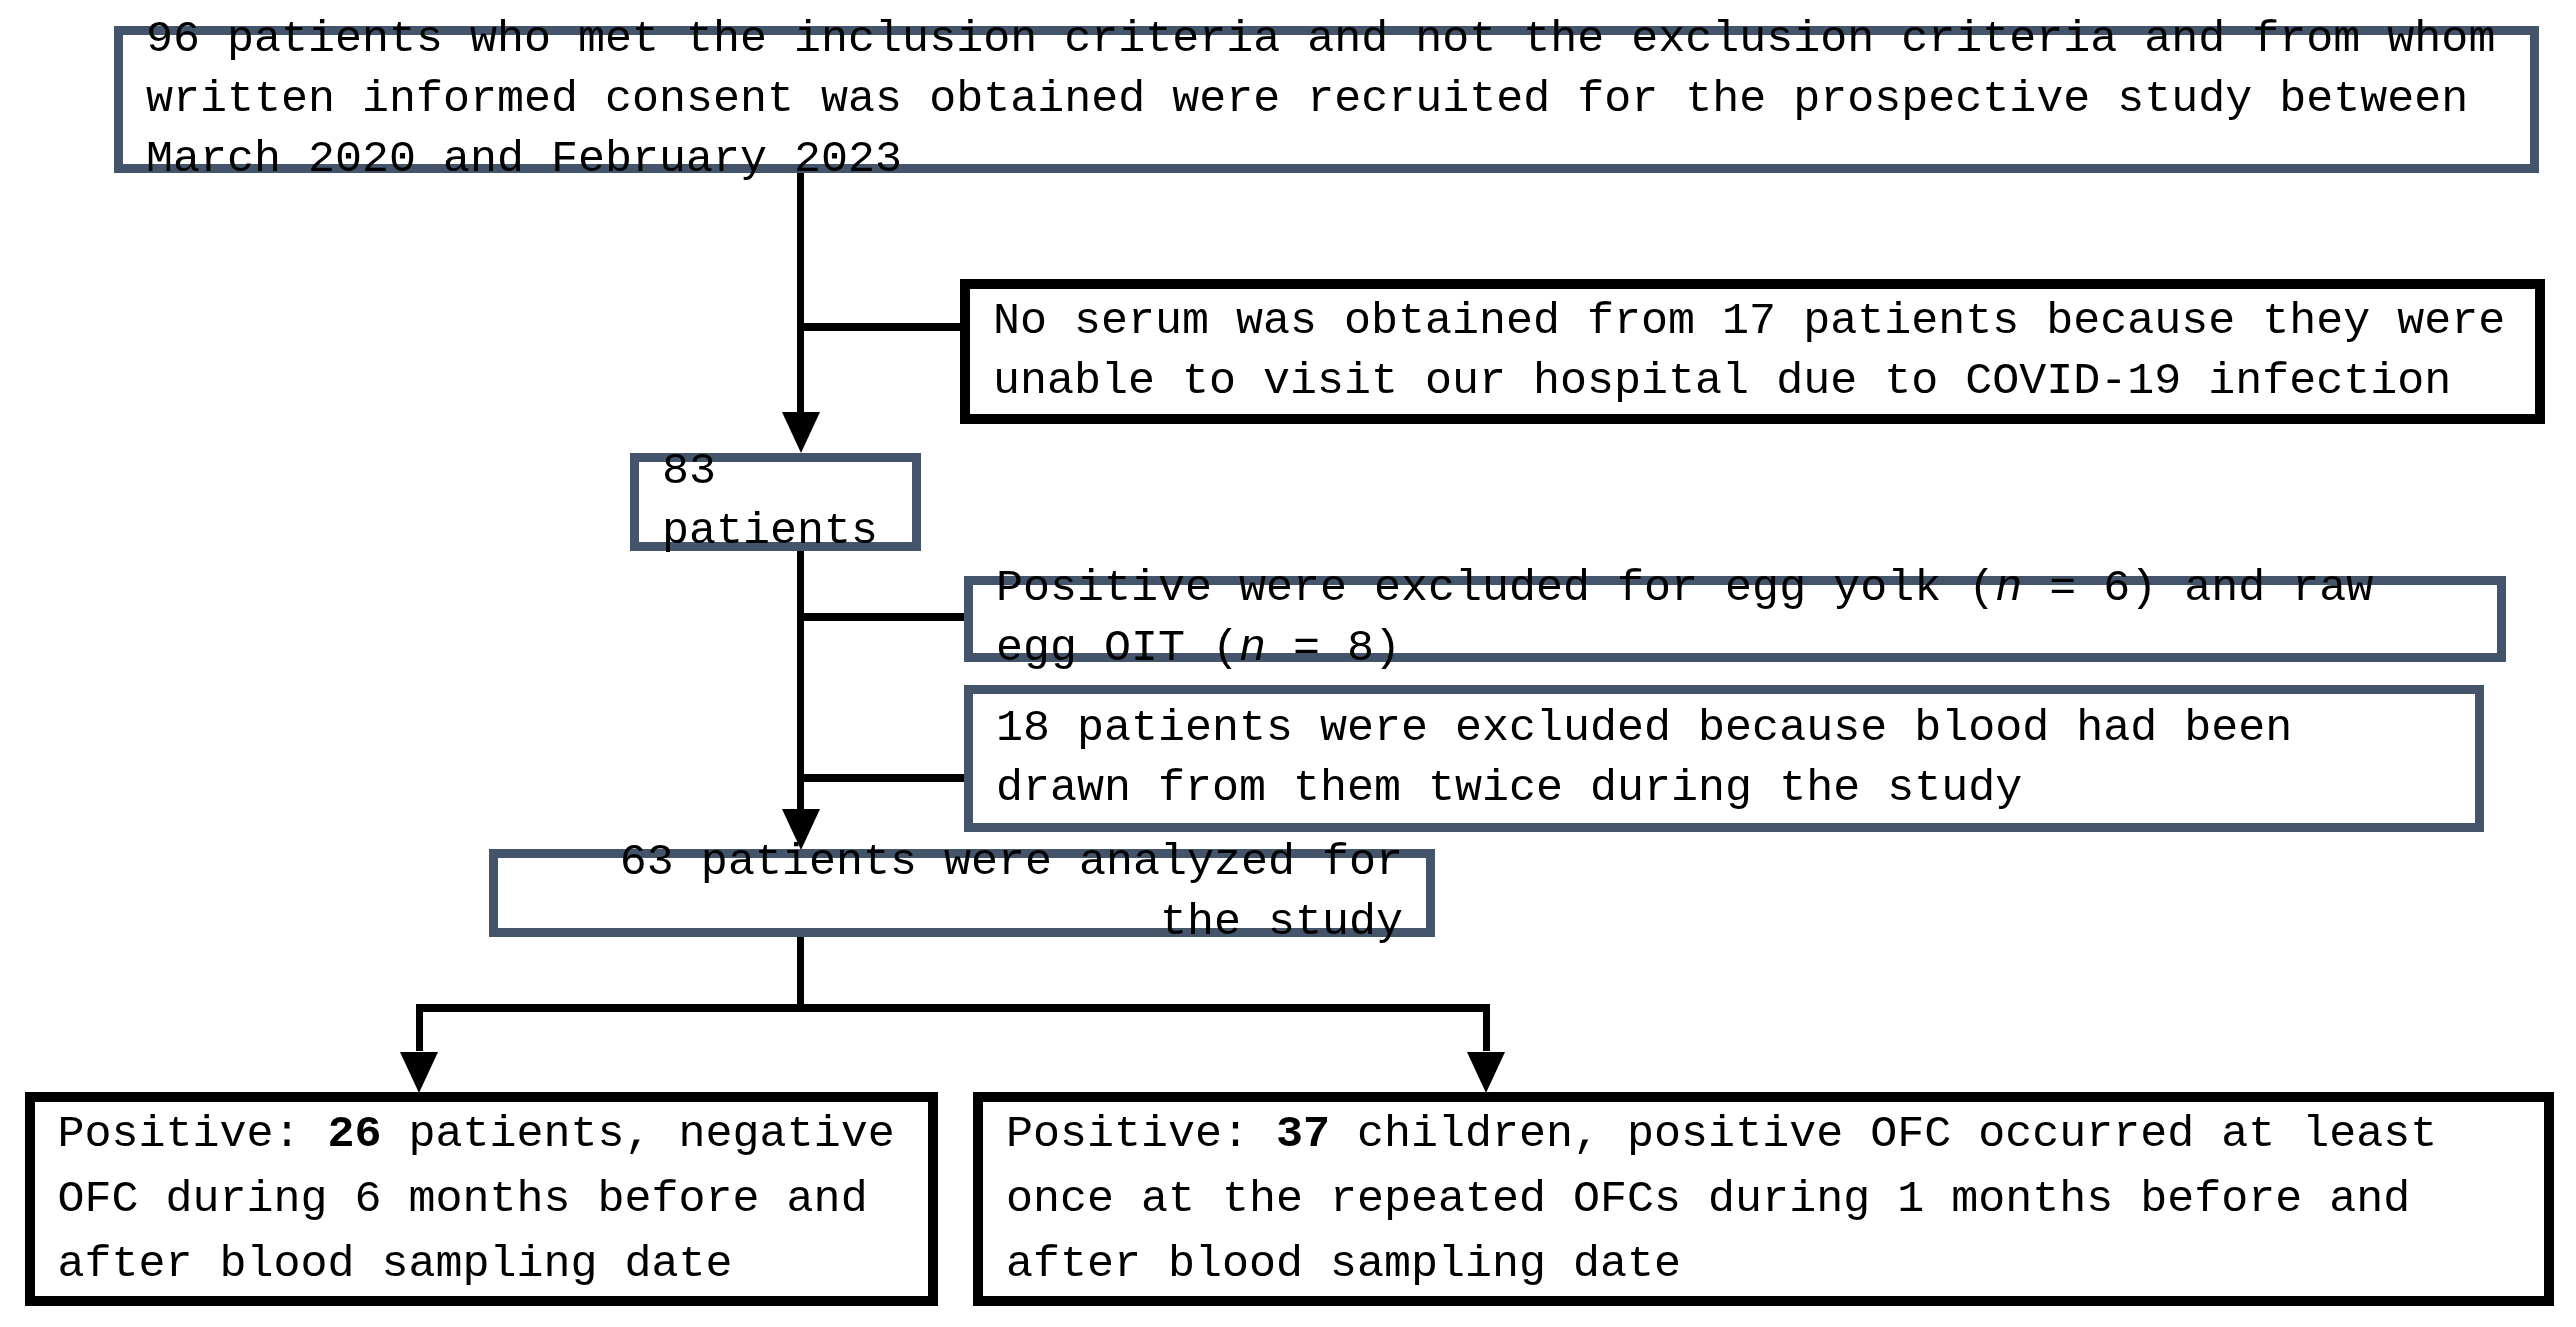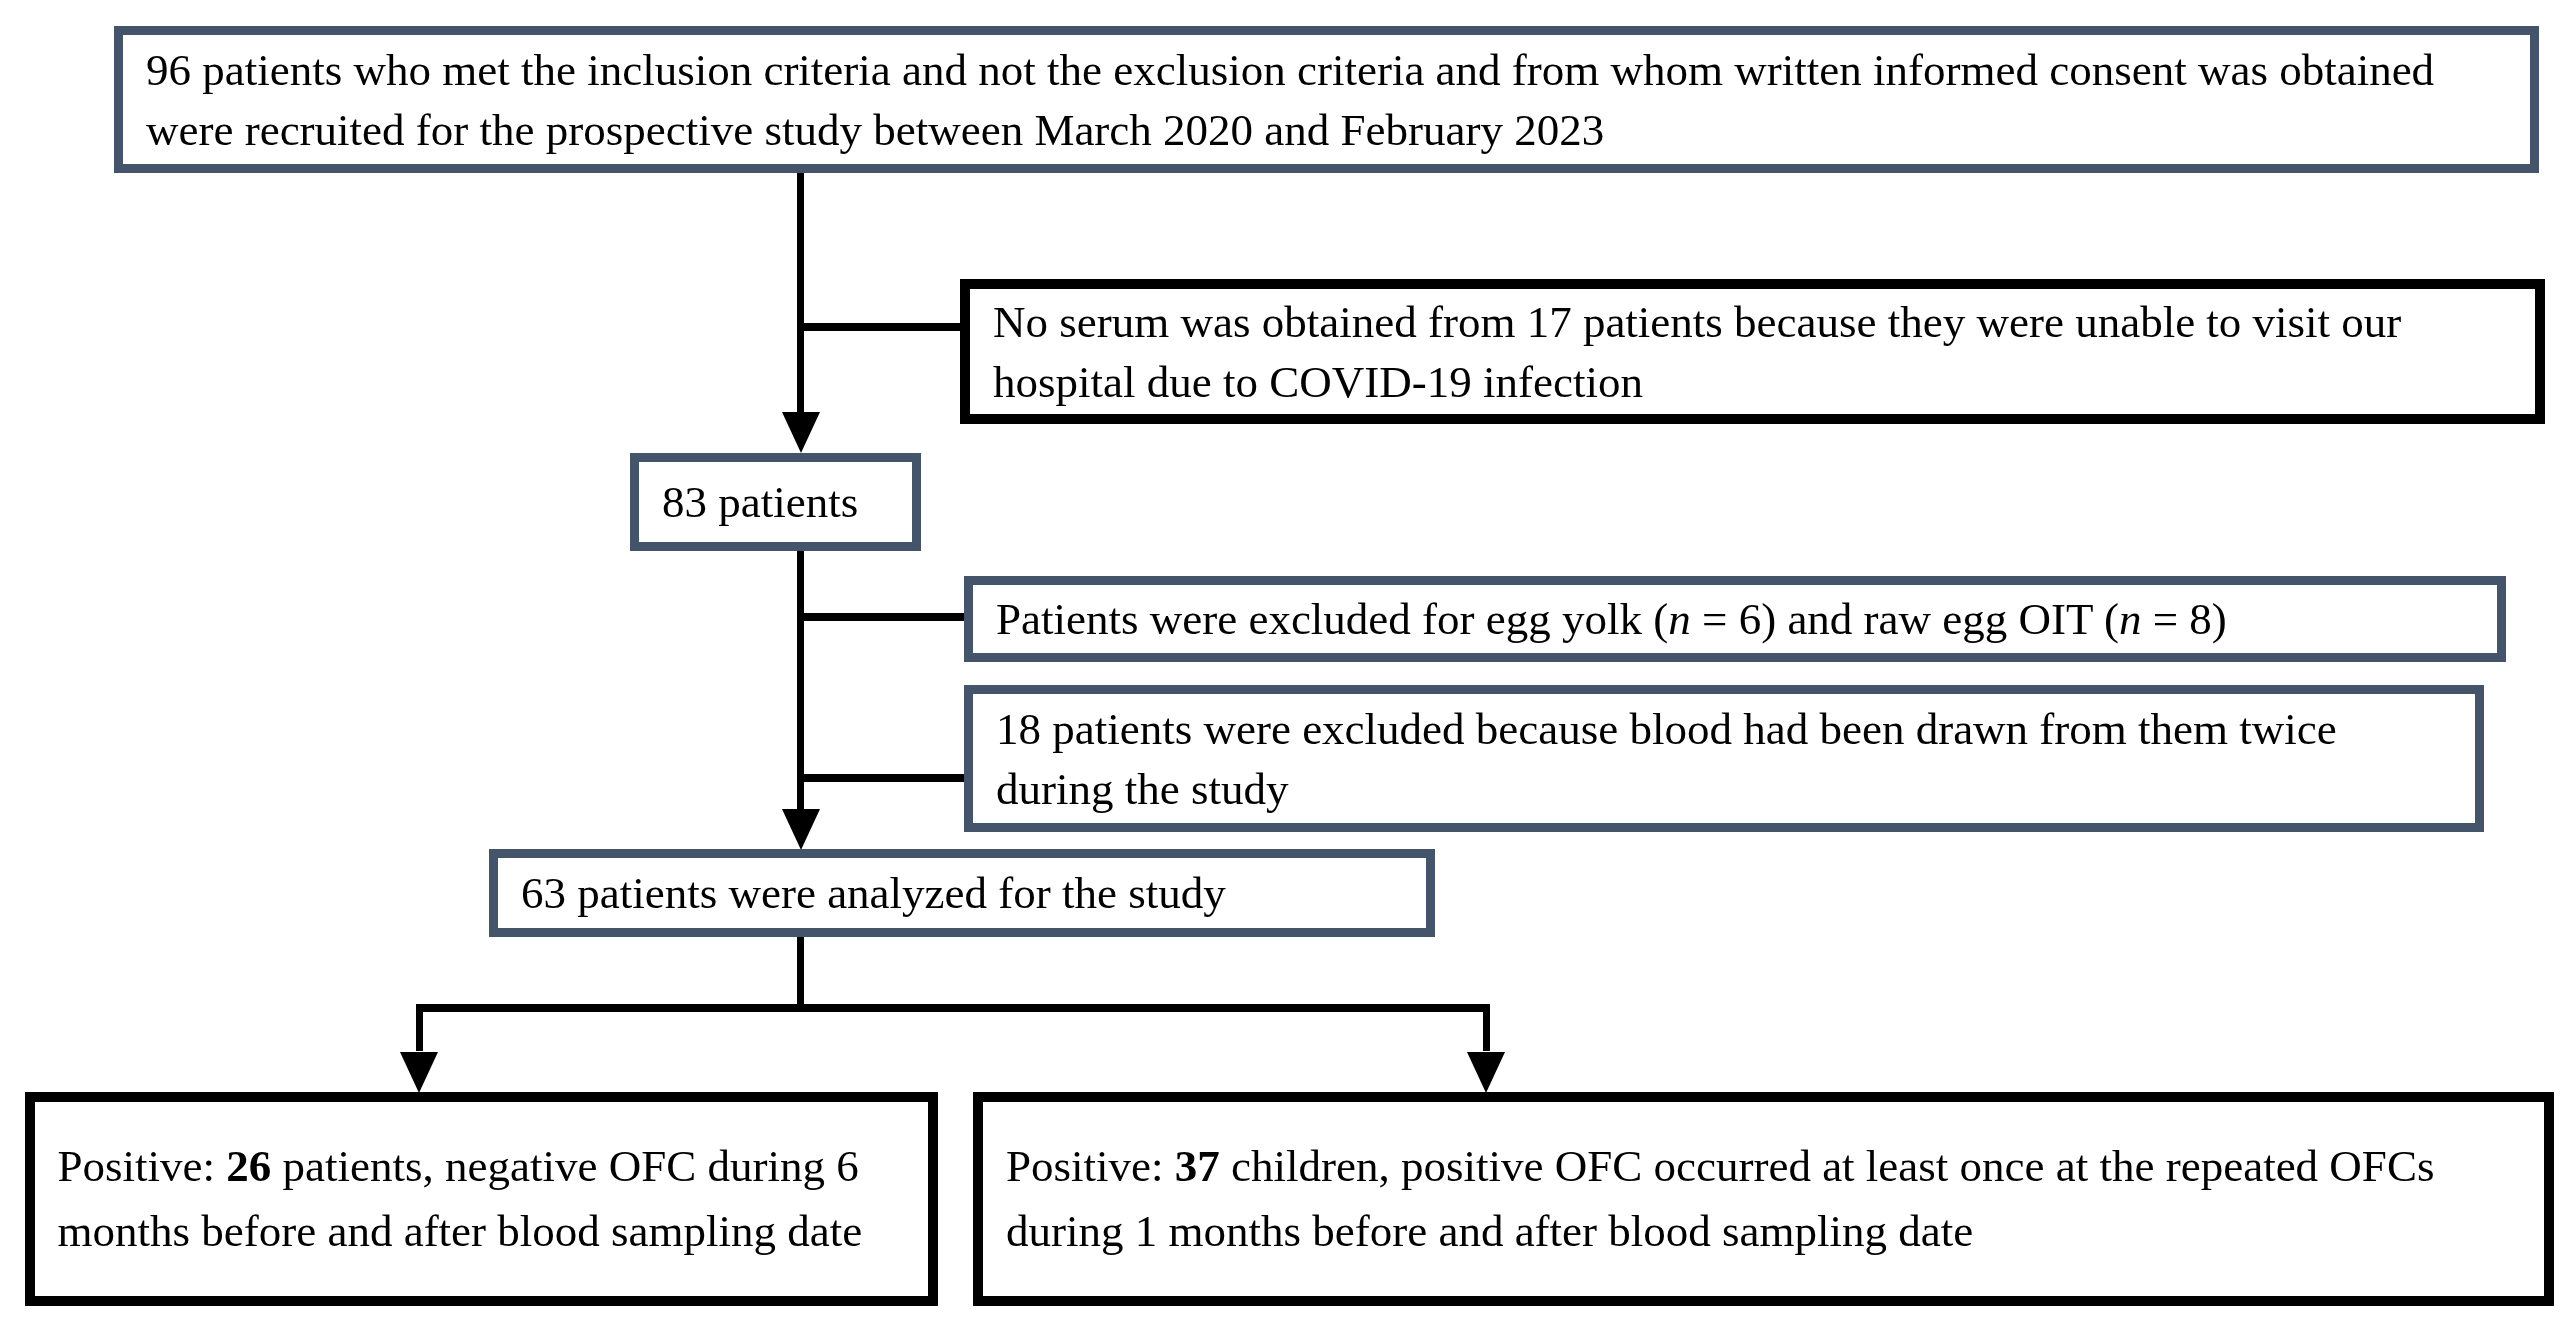--- a/index.html
+++ b/index.html
@@ -14,20 +14,21 @@
   }
   .box {
     position: absolute;
     box-sizing: border-box;
     background: #ffffff;
     display: flex;
     align-items: center;
     font-size: 45px;
     line-height: 60px;
     padding: 8.2px 23px;
+    font-family: Liberation Mono, monospace;
   }
   .accent { border: 9px solid #44546a; }
   .dark   { border: 10.6px solid #000000; }
   .vline, .hline { position: absolute; background: #000000; }
   .arrow-down {
     position: absolute;
     width: 0; height: 0;
     border-left: 19.6px solid transparent;
     border-right: 19.6px solid transparent;
     border-top: 41px solid #000000;
@@ -78,21 +79,21 @@
   <div class="box accent" id="box-83">
     <span>83 patients</span>
   </div>
 
   <div class="vline" id="line-mid"></div>
   <div class="hline" id="branch-egg"></div>
   <div class="hline" id="branch-blood"></div>
   <div class="arrow-down" id="arr-63"></div>
 
   <div class="box accent" id="box-egg">
-    <span><span>Patients were excluded for egg yolk (</span><i>n</i><span> = 6) and raw egg OIT (</span><i>n</i><span> = 8)</span></span>
+    <span><span>Positive were excluded for egg yolk (</span><i>n</i><span> = 6) and raw egg OIT (</span><i>n</i><span> = 8)</span></span>
   </div>
 
   <div class="box accent" id="box-blood">
     <span>18 patients were excluded because blood had been drawn from them twice during the study</span>
   </div>
 
   <div class="box accent" id="box-63">
     <span>63 patients were analyzed for the study</span>
   </div>
 

